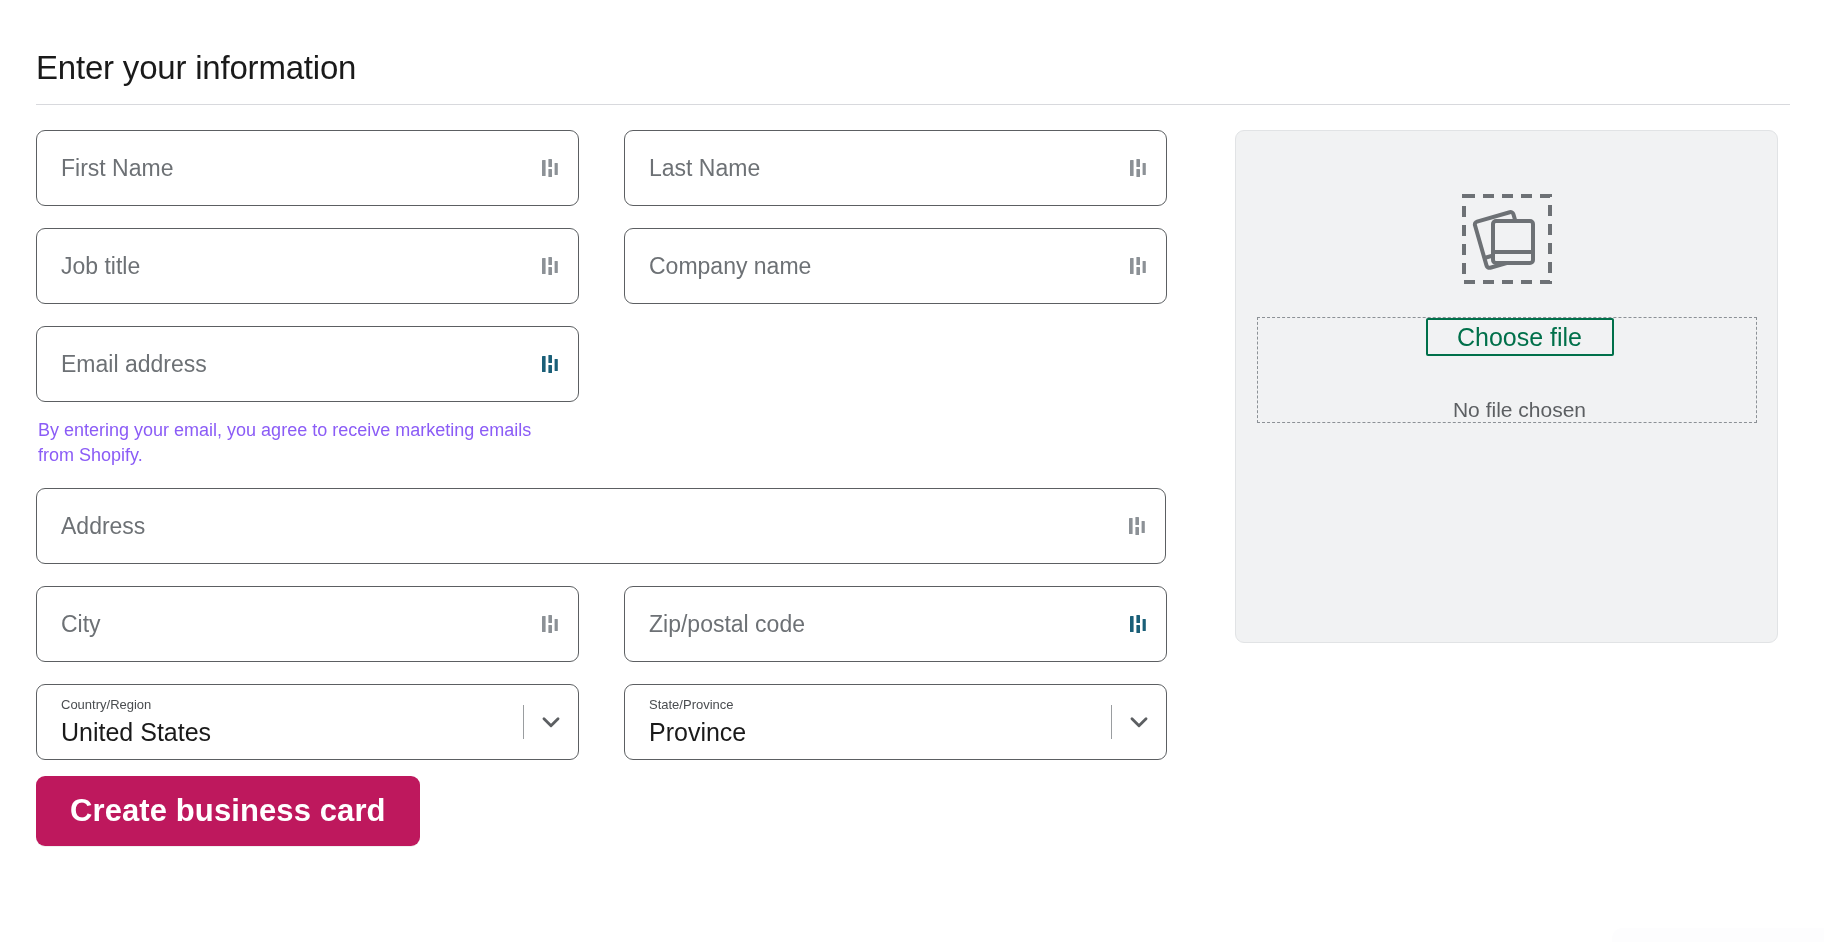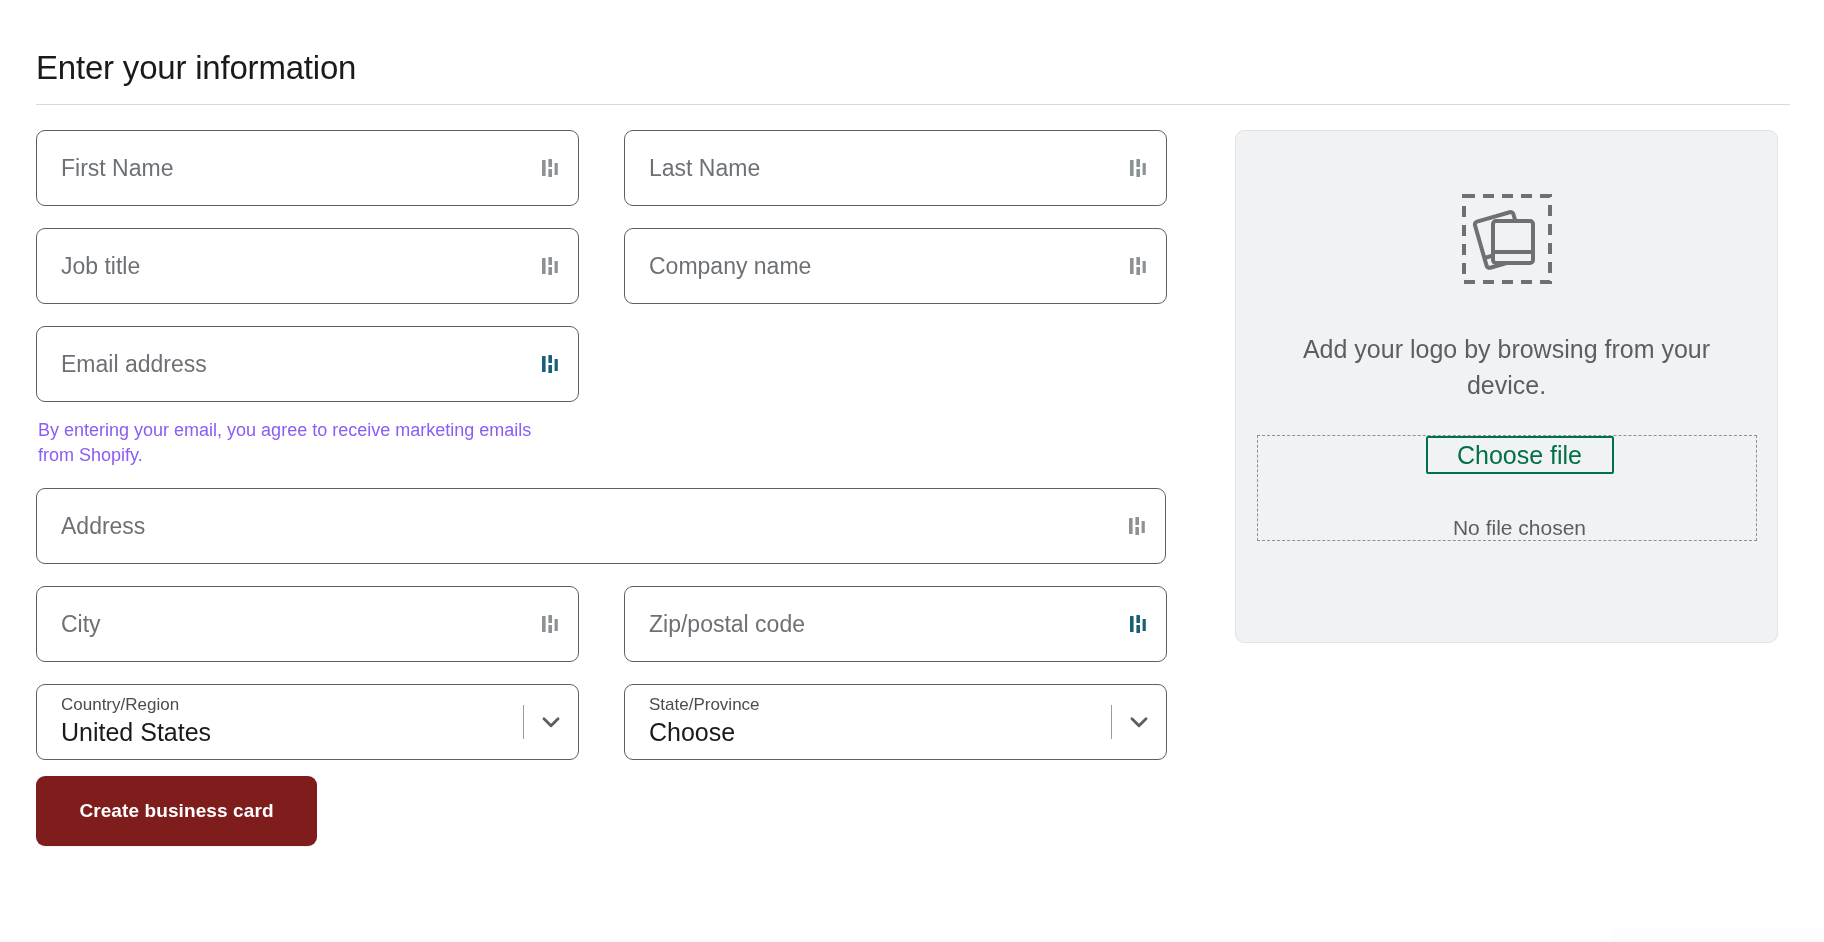--- a/index.html
+++ b/index.html
@@ -121,21 +121,21 @@
     position: relative;
     width: 543px;
     height: 76px;
     border: 1.6px solid #5c5f62;
     border-radius: 9px;
     background: #ffffff;
     padding: 9px 24px 0 24px;
     cursor: pointer;
   }
   .select-label {
-    font-size: 17px;
+    font-size: 13px;
     line-height: 22px;
     color: #4a4d50;
   }
   .select-value {
     font-size: 25px;
     line-height: 32px;
     color: #1a1a1a;
   }
   .select-affordance {
     position: absolute;
@@ -157,26 +157,26 @@
     display: block;
     color: #5c5f62;
   }
 
   
   .primary-btn {
     margin-top: 16px;
     height: 70px;
     padding: 0 34px;
     min-width: 281px;
-    background: #7f1d1d;
+    background: #be185d;
     border: none;
     border-radius: 9px;
     color: #ffffff;
     font-family: "Liberation Sans", sans-serif;
-    font-size: 19px;
+    font-size: 31px;
     font-weight: 700;
     letter-spacing: 0.1px;
     cursor: pointer;
     box-shadow: 0 1px 0 rgba(0,0,0,0.06);
   }
 
   
   .logo-panel {
     width: 543px;
     height: 513px;
@@ -373,21 +373,21 @@
           <div class="select-affordance">
             <span class="select-sep"></span>
             <svg class="chevron" viewBox="0 0 24 24">
               <path d="M5.5 9 L12 15.5 L18.5 9" fill="none" stroke="#5c5f62" stroke-width="2.6" stroke-linecap="round" stroke-linejoin="round"></path>
             </svg>
           </div>
         </div>
 
         <div class="select-field">
           <div class="select-label">State/Province</div>
-          <div class="select-value">Choose</div>
+          <div class="select-value">Province</div>
           <div class="select-affordance">
             <span class="select-sep"></span>
             <svg class="chevron" viewBox="0 0 24 24">
               <path d="M5.5 9 L12 15.5 L18.5 9" fill="none" stroke="#5c5f62" stroke-width="2.6" stroke-linecap="round" stroke-linejoin="round"></path>
             </svg>
           </div>
         </div>
 
       </div>
 
@@ -407,21 +407,20 @@
             <g transform="rotate(-16 46 46)">
               <rect x="19" y="21" width="40" height="48" rx="3" fill="#f1f2f3" stroke="#6d7175" stroke-width="4"></rect>
               <line x1="19" y1="58" x2="59" y2="58" stroke="#6d7175" stroke-width="4"></line>
             </g>
 
             <rect x="32" y="28" width="40" height="42" rx="3" fill="#f1f2f3" stroke="#6d7175" stroke-width="4"></rect>
             <line x1="32" y1="59" x2="72" y2="59" stroke="#6d7175" stroke-width="4"></line>
           </svg>
         </div>
 
-        <div class="upload-help">Add your logo by browsing from your device.</div>
 
         <div class="dropzone">
           <button class="choose-file-btn">Choose file</button>
           <span class="no-file-text">No file chosen</span>
         </div>
 
       </div>
     </div>
 
   </div>

